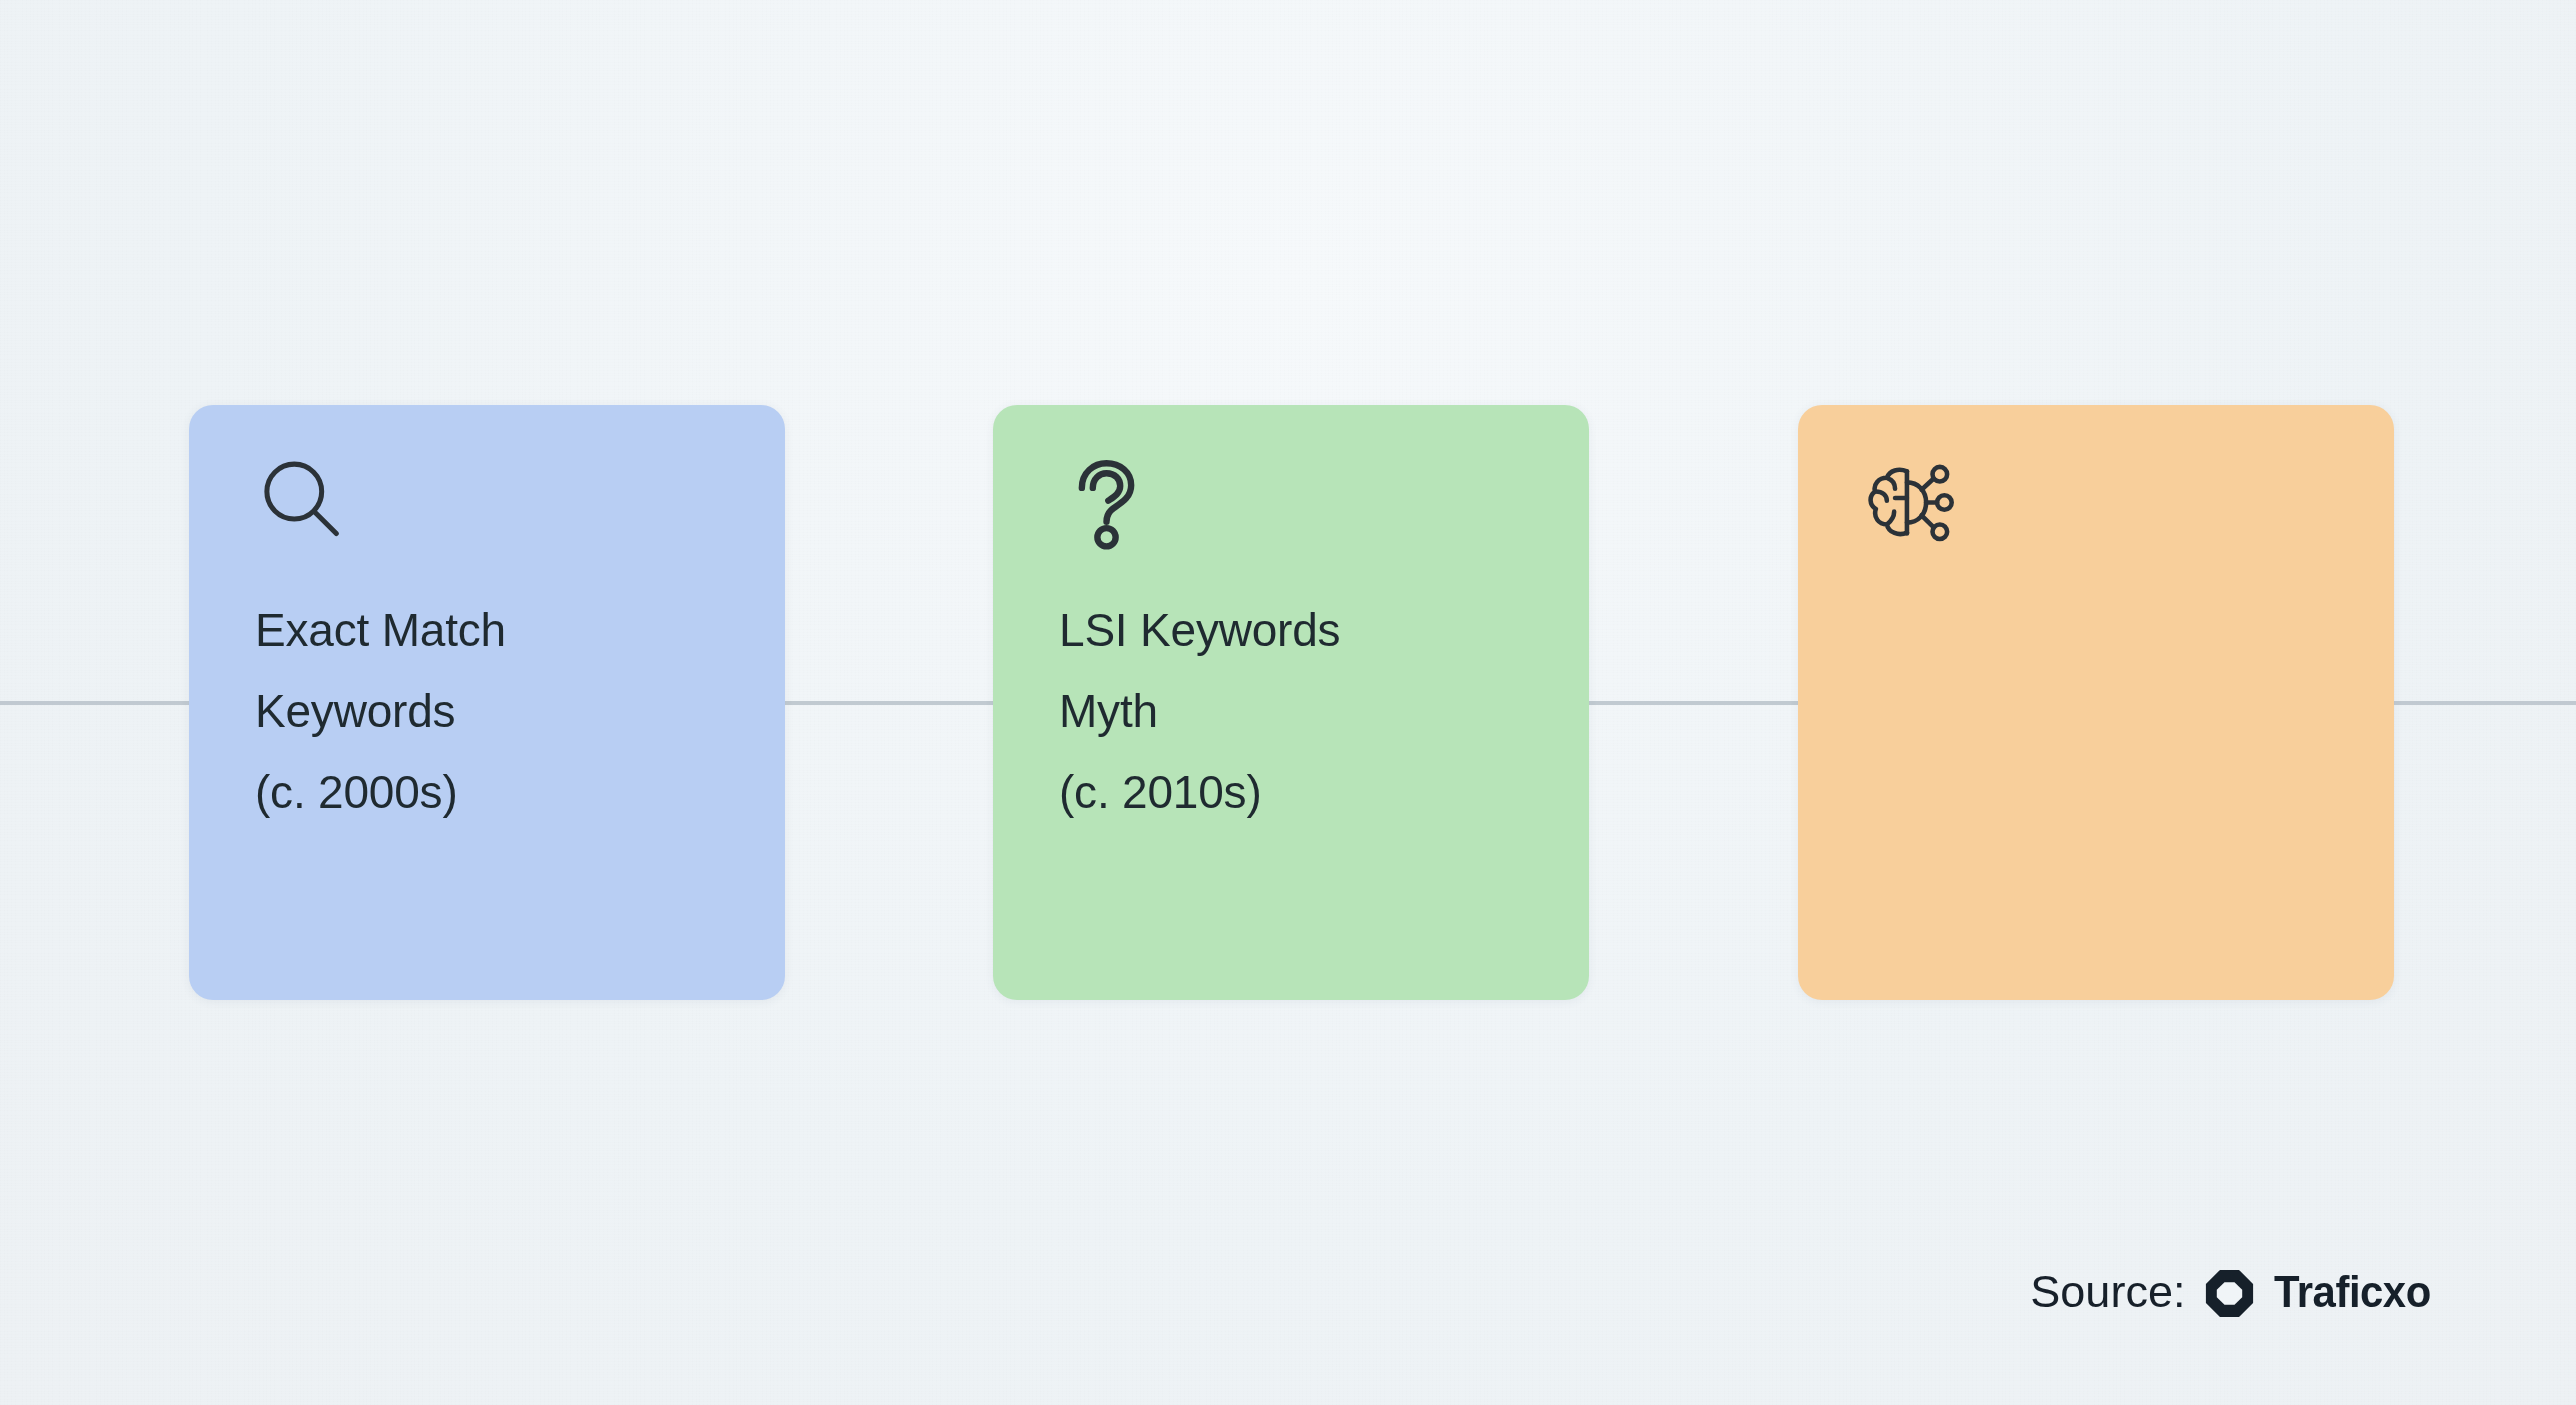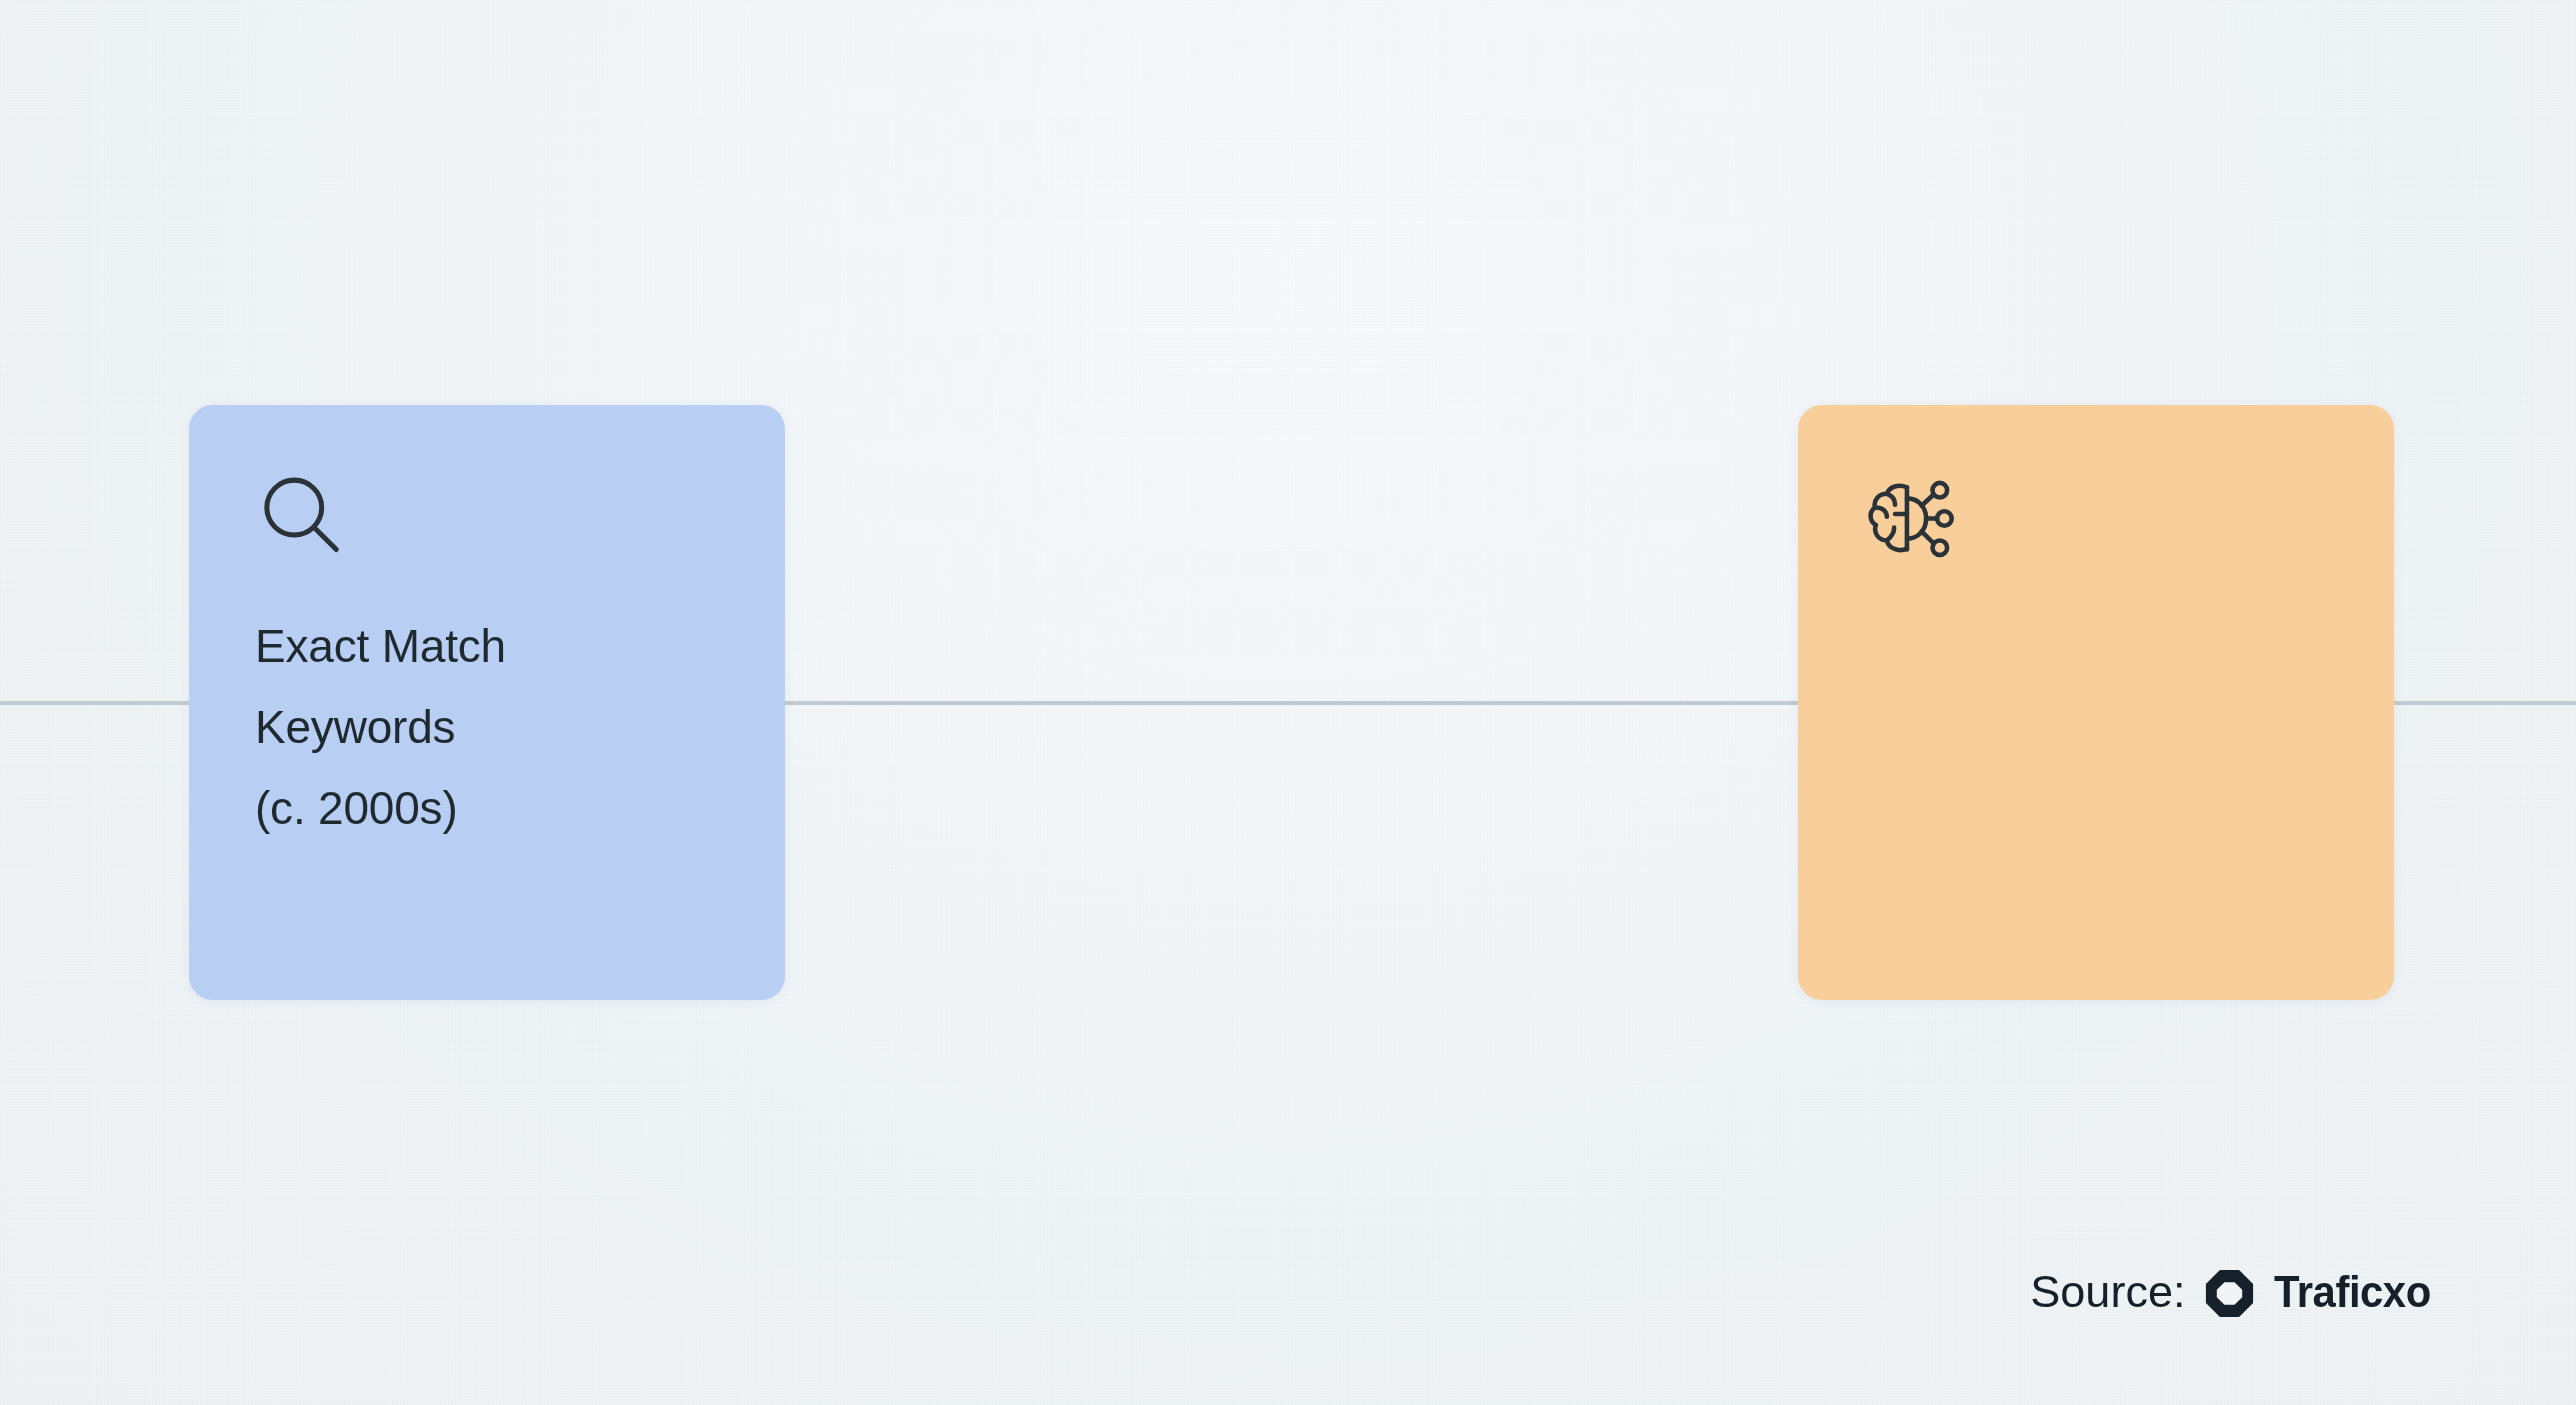--- a/index.html
+++ b/index.html
@@ -53,21 +53,21 @@
   }
 
   .card {
     position: absolute;
     top: 0;
     width: 596px;
     height: 595px;
     border-radius: 24px;
     box-shadow: 0 1.8px 9.1px rgba(70, 90, 110, 0.07);
     box-sizing: border-box;
-    padding: 66px 0 0 66px;
+    padding: 50px 0 0 66px;
   }
   .card.c1 { left: 189px; background: #b8cef3; }
   .card.c2 { left: 993px; background: #b7e4b8; }
   .card.c3 { left: 1798px; background: #f8cf9b; }
 
   .card-icon {
     width: 95px;
     height: 95px;
     display: block;
   }
@@ -135,20 +135,32 @@
         <svg viewBox="0 0 104 104" fill="none" xmlns="http://www.w3.org/2000/svg">
           <circle cx="43" cy="40" r="30" stroke="#2b3238" stroke-width="5.5"></circle>
           <line x1="64.5" y1="61.5" x2="89" y2="86" stroke="#2b3238" stroke-width="5.5" stroke-linecap="round"></line>
         </svg>
       </span>
       <div class="card-label">Exact Match
 Keywords
 (c. 2000s)</div>
     </div>
 
+    <div class="card c2">
+      <span class="card-icon">
+        <svg viewBox="0 0 104 104" fill="none" xmlns="http://www.w3.org/2000/svg">
+          <path d="M25 36 C25 19 38 9 52 9 C67 9 79 19 79 33 C79 46 69 52 60 58 C54 62 52 66 52 73" stroke="#2b3238" stroke-width="7" stroke-linecap="round" fill="none"></path>
+          <path d="M37 36 C37 26 44 20 52 20 C61 20 67 26 67 34 C67 42 60 46 54 50" stroke="#2b3238" stroke-width="7" stroke-linecap="round" fill="none"></path>
+          <circle cx="52" cy="90" r="10" stroke="#2b3238" stroke-width="7"></circle>
+        </svg>
+      </span>
+      <div class="card-label">LSI Keywords
+Myth
+(c. 2010s)</div>
+    </div>
 
     <div class="card c3">
       <span class="card-icon">
         <svg viewBox="0 0 104 104" fill="none" xmlns="http://www.w3.org/2000/svg">
           <g stroke="#2b3238" stroke-width="5" stroke-linecap="round" stroke-linejoin="round" fill="none">
 
             <path d="M47 18 C38 14 28 17 25 25 C16 25 10 32 12 40 C5 45 6 55 13 59
                      C10 68 16 76 25 76 C27 85 38 89 47 85"></path>
 
             <line x1="47" y1="18" x2="47" y2="86"></line>

